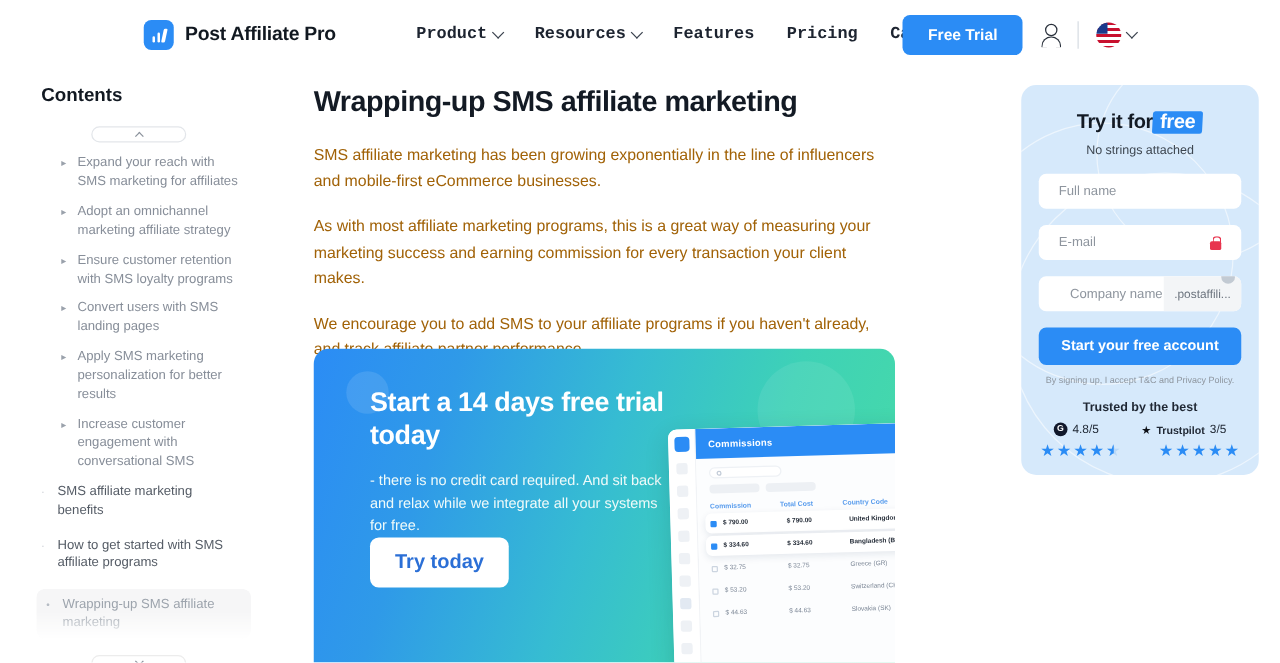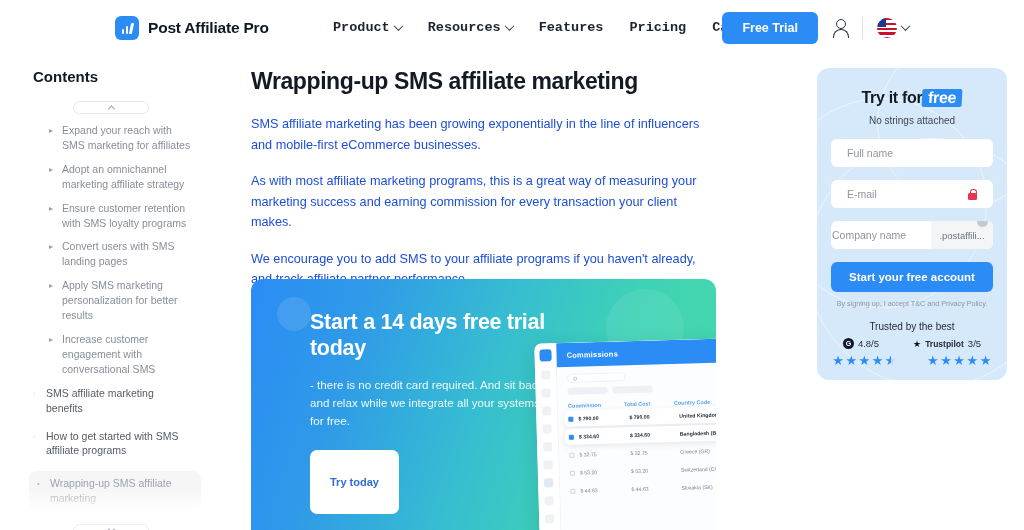--- a/index.html
+++ b/index.html
@@ -76,39 +76,39 @@
   .toc-li.active {
     color:#9da4ad; background:#f6f6f7; border-radius:7px;
     padding:5px 8px 5px 8px; margin-left:-4px; width:172px;
     -webkit-mask-image: linear-gradient(#000 45%, rgba(0,0,0,0.12) 95%);
             mask-image: linear-gradient(#000 45%, rgba(0,0,0,0.12) 95%);
   }
 
   
   .main { position:absolute; left:251px; top:68px; width:465px; }
   .h1 { font-size:23px; font-weight:700; letter-spacing:-0.4px; color:#131a24; margin-bottom:19px; }
-  .para { font-size:12.7px; line-height:1.62; color:#1d4ed8; margin-bottom:16px; }
+  .para { font-size:12.7px; line-height:1.62; color:#a16207; margin-bottom:16px; }
 
   
   .cta {
     position:absolute; left:251px; top:279px; width:465px; height:251px;
     border-radius:12px 12px 0 0; overflow:hidden;
     background: linear-gradient(108deg, #2b8cf5 0%, #2f9ae8 22%, #36bcd2 48%, #3ed2b6 72%, #49dba6 100%);
   }
   .blob { position:absolute; border-radius:50%; background:rgba(255,255,255,0.11); }
   .b1 { width:34px; height:34px; left:26px; top:18px; }
   .b2 { width:78px; height:78px; left:355px; top:10px; background:rgba(255,255,255,0.08); }
   .b3 { width:90px; height:90px; left:336px; top:150px; background:rgba(255,255,255,0.10); }
   .b4 { width:44px; height:44px; left:286px; top:128px; background:rgba(255,255,255,0.09); }
-  .cta-inner { position:absolute; left:59px; top:30px; width:240px; }
+  .cta-inner { position:absolute; left:45px; top:30px; width:240px; }
   .cta-h { font-size:21.5px; font-weight:800; color:#fff; line-height:1.22; letter-spacing:-0.3px; }
   .cta-p { font-size:11.6px; color:#eefaf9; line-height:1.55; margin-top:15px; }
   .cta-btn {
-    margin-top:20px; background:#fff; color:#2b6fd6; font-size:11px; font-weight:700;
-    border:none; border-radius:7px; padding:26px 20px; cursor:pointer;
+    background:#fff; color:#2b6fd6; font-size:16px; font-weight:700;
+    border:none; border-radius:7px; padding:11px 20px; cursor:pointer;
   }
 
   
   .mock {
     position:absolute; left:286px; top:62px; width:195px; height:200px;
     background:#fff; border-radius:7px; overflow:hidden;
     box-shadow:0 6px 20px rgba(10,40,70,0.16); transform:rotate(-1.6deg);
   }
   .mock-side { position:absolute; left:0; top:0; width:22px; height:100%; background:#fff; border-right:1px solid #f1f3f6; }
   .mock-logo { width:12px; height:12px; margin:6px auto 0; border-radius:3px; background:#2b8cf5; }
@@ -153,31 +153,31 @@
   .fld {
     position:relative; margin:13px 14px 0; height:28px; background:#fff; border-radius:6px;
     display:flex; align-items:center; padding:0 16px; font-size:10.5px; color:#8e959e; cursor:text;
   }
   .fld .lock { margin-left:auto; width:9px; height:11px; position:relative; }
   .fld .lock::before { content:""; position:absolute; left:0; bottom:0; width:9px; height:6.5px;
       background:#e8344e; border-radius:1.5px; }
   .fld .lock::after { content:""; position:absolute; left:2px; top:0; width:5px; height:5px;
       border:1.3px solid #e8344e; border-bottom:none; border-radius:3px 3px 0 0; }
   .fld.split { padding:0; overflow:hidden; }
-  .fld.split .l { flex:1; padding-left:1px; }
+  .fld.split .l { flex:1; padding-left:25px; }
   .fld.split .r { width:62px; height:100%; background:#f3f5f7; display:flex; align-items:center;
                   justify-content:center; font-size:9.5px; color:#6d757f; }
   .dot-badge { position:absolute; right:5px; top:-5px; width:11px; height:11px; border-radius:50%;
                background:#c2cad3; }
   .su-btn {
     position:relative; margin:13px 14px 0; height:30px; background:#2b8cf5; color:#fff;
     border:none; border-radius:6px; font-size:11.5px; font-weight:700; cursor:pointer; width:162px;
   }
   .su-terms { position:relative; text-align:center; font-size:7.2px; color:#8e969f; margin-top:7px; }
-  .trusted { position:relative; text-align:center; font-size:10px; font-weight:400; color:#1f2733; margin-top:13px; }
+  .trusted { position:relative; text-align:center; font-size:10px; font-weight:700; color:#1f2733; margin-top:13px; }
   .rates { position:relative; display:flex; justify-content:center; gap:34px; margin-top:6px; }
   .rate { display:flex; align-items:center; gap:4px; font-size:9.5px; color:#1f2733; }
   .g2 { width:11px; height:11px; border-radius:50%; background:#11182b; color:#fff; font-size:7px;
         font-weight:700; display:flex; align-items:center; justify-content:center; }
   .tp-star { color:#0d1016; font-size:9px; }
   .tp-name { font-size:8.5px; font-weight:700; }
   .stars { position:relative; display:flex; justify-content:center; gap:30px; margin-top:4px; }
   .starset { display:flex; gap:1px; color:#2b8cf5; font-size:13px; letter-spacing:0.5px; }
   .starset .half { position:relative; color:#b9d8f7; }
   .starset .half::before { content:"★"; position:absolute; left:0; top:0; width:50%;

